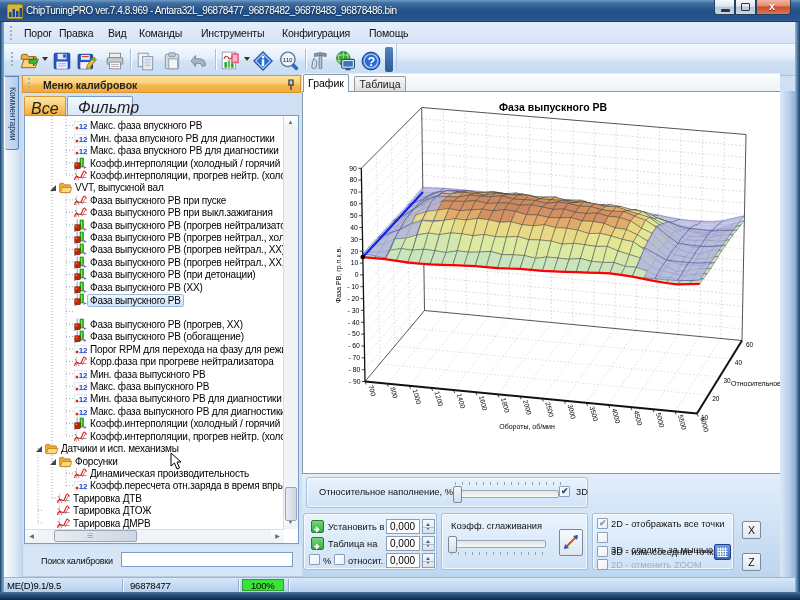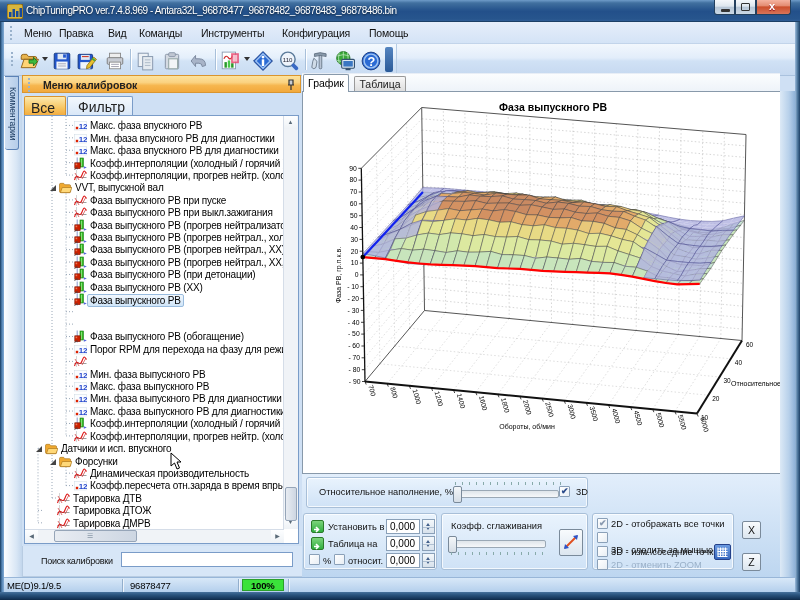--- a/index.html
+++ b/index.html
@@ -25,21 +25,21 @@
 .tbi{position:absolute;top:6px;width:18px;height:18px;}
 .tsep{position:absolute;top:5px;width:1px;height:21px;background:#a8c0da;box-shadow:1px 0 0 #fff;}
 
 #dockstrip{left:4px;top:76px;width:18px;height:501px;background:linear-gradient(90deg,#fdfeff,#d8e6f5 70%,#c2d6ec);}
 #vtab{left:5px;top:76px;width:14px;height:74px;border:1px solid #5b82b6;border-left:none;border-radius:0 0 3px 3px;background:linear-gradient(90deg,#cfdff2,#b5cde9);color:#1a3a60;font-size:8.5px;writing-mode:vertical-rl;text-align:center;padding-top:2px;}
 
 #lpanel{left:22px;top:75px;width:279px;height:502px;}
 #lphead{left:0;top:0;width:279px;height:18px;background:linear-gradient(180deg,#fde39d 0%,#fbd381 40%,#f6b64e 60%,#f2a93c 100%);border:1px solid #d9952f;color:#222;}
 #lphead b{position:absolute;left:20px;top:3px;font-size:10.5px;}
 #lptabs{left:0;top:18px;width:279px;height:23px;}
-.ltab{position:absolute;top:3px;height:20px;font-size:14px;color:#222;}
+.ltab{position:absolute;top:3px;height:20px;font-size:16px;color:#222;font-style:italic;}
 #ltab1{left:2px;width:42px;background:linear-gradient(180deg,#fce9ae,#f7c45f 60%,#f2a93c);border:1px solid #d9952f;border-bottom:none;border-radius:2px 2px 0 0;}
 #ltab2{left:45px;width:66px;background:linear-gradient(180deg,#f3f8fd,#d9e7f7);border:1px solid #7a9cc8;border-bottom:none;border-radius:2px 2px 0 0;}
 #treebox{left:2px;top:40px;width:275px;height:429px;background:#fff;border:1px solid #7a9cc8;overflow:hidden;}
 .trow{position:absolute;left:0;width:275px;height:13px;font-size:10px;letter-spacing:-0.2px;color:#000;white-space:nowrap;}
 .trow .txt{position:absolute;top:1px;}
 .seltxt{background:linear-gradient(180deg,#f1f7fd,#d0e5f8);border:1px solid #99bbdd;border-radius:2px;padding:0 2px;margin-left:-3px;}
 .ticon{position:absolute;top:0px;width:13px;height:13px;}
 
 #vscroll{right:0;top:0;width:15px;height:413px;background:#f0f3f7;border-left:1px solid #d5dde8;}
 #hscroll{left:0;bottom:0;width:259px;height:14px;background:#f0f3f7;border-top:1px solid #d5dde8;}
@@ -125,21 +125,21 @@
     <div class="abs" style="left:6px;top:9px;width:9px;height:3px;background:#333;border-radius:1px"></div>
   </div>
 <div id="btnmax" class="abs wbtn">
     <div class="abs" style="left:5px;top:3px;width:9px;height:8px;border:1.5px solid #333;border-radius:1px"></div>
   </div>
 <div id="btncls" class="abs wbtn">
     <span class="abs" style="left:12px;top:0px;color:#fff;font-weight:bold;font-size:11px;text-shadow:0 1px 1px #812">x</span>
   </div>
 <div id="menubar" class="abs">
  <span class="grip abs" style="left:6px;top:4px"></span>
- <span style="left:20px">Меню</span>
+ <span style="left:20px">Порог</span>
     <span style="left:55px">Правка</span>
     <span style="left:104px">Вид</span>
     <span style="left:135px">Команды</span>
     <span style="left:197px">Инструменты</span>
     <span style="left:278px">Конфигурация</span>
     <span style="left:365px">Помощь</span>
 </div>
 <div id="toolbar" class="abs">
  <div id="toolchunk" class="abs">
   <span class="grip abs" style="left:5px;top:8px"></span>
@@ -377,36 +377,43 @@
           <use href="#icchart"></use>
         </svg>
         <span class="txt" style="left:65px">Фаза выпускного РВ (ХХ)</span>
       </div>
 <div class="trow" style="top:177.1px">
         <svg class="ticon" style="left:49px" viewBox="0 0 13 13">
           <use href="#icchart"></use>
         </svg>
         <span class="txt seltxt" style="left:65px">Фаза выпускного РВ</span>
       </div>
+<div class="trow" style="top:201.9px">
+        <svg class="ticon" style="left:49px" viewBox="0 0 13 13">
+          <use href="#icchart"></use>
+        </svg>
+        <span class="txt" style="left:65px">Фаза выпускного РВ (прогрев, ХХ)</span>
+      </div>
 <div class="trow" style="top:214.3px">
         <svg class="ticon" style="left:49px" viewBox="0 0 13 13">
           <use href="#icchart"></use>
         </svg>
         <span class="txt" style="left:65px">Фаза выпускного РВ (обогащение)</span>
       </div>
 <div class="trow" style="top:226.8px">
         <svg class="ticon" style="left:49px" viewBox="0 0 13 13">
           <use href="#ic12"></use>
         </svg>
         <span class="txt" style="left:65px">Порог RPM для перехода на фазу для режима</span>
       </div>
 <div class="trow" style="top:239.2px">
         <svg class="ticon" style="left:49px" viewBox="0 0 13 13">
           <use href="#iccurve"></use>
         </svg>
+        <span class="txt" style="left:65px">Корр.фаза при прогреве нейтрализатора</span>
       </div>
 <div class="trow" style="top:251.6px">
         <svg class="ticon" style="left:49px" viewBox="0 0 13 13">
           <use href="#ic12"></use>
         </svg>
         <span class="txt" style="left:65px">Мин. фаза выпускного РВ</span>
       </div>
 <div class="trow" style="top:264.0px">
         <svg class="ticon" style="left:49px" viewBox="0 0 13 13">
           <use href="#ic12"></use>
@@ -437,21 +444,21 @@
         </svg>
         <span class="txt" style="left:65px">Коэфф.интерполяции, прогрев нейтр. (холодны</span>
       </div>
 <div class="trow" style="top:326.1px">
         <svg class="ticon" style="left:11px;top:4px;width:6px;height:6px" viewBox="0 0 5 5">
           <use href="#ictri"></use>
         </svg>
         <svg class="ticon" style="left:20px" viewBox="0 0 14 13">
           <use href="#icfolder"></use>
         </svg>
-        <span class="txt" style="left:36px">Датчики и исп. впускного</span>
+        <span class="txt" style="left:36px">Датчики и исп. механизмы</span>
       </div>
 <div class="trow" style="top:338.5px">
         <svg class="ticon" style="left:25px;top:4px;width:6px;height:6px" viewBox="0 0 5 5">
           <use href="#ictri"></use>
         </svg>
         <svg class="ticon" style="left:34px" viewBox="0 0 14 13">
           <use href="#icfolder"></use>
         </svg>
         <span class="txt" style="left:50px">Форсунки</span>
       </div>
@@ -2097,17 +2104,17 @@
   <div class="btn" style="left:440px;top:47px;width:19px;height:18px;padding-top:2px">X</div>
   <div class="btn" style="left:440px;top:79px;width:19px;height:18px;padding-top:2px">Z</div>
 </div>
 
 <div id="status" class="abs">
   <span style="left:3px">ME(D)9.1/9.5</span>
   <div class="ssep" style="left:118px"></div>
   <span style="left:126px">96878477</span>
   <div class="ssep" style="left:234px"></div>
   <div class="abs" style="left:238px;top:1px;width:42px;height:12px;background:#3ae23a;border:1px solid #2aa02a"></div>
-  <span style="left:247px;top:1.5px;font-weight:bold">100%</span>
+  <span style="left:247px;top:1.5px;font-weight:normal">100%</span>
   <div class="ssep" style="left:284px"></div>
 </div>
 <div id="lborder" class="abs"></div>
 <div id="rborder" class="abs"></div>
 <div id="bborder" class="abs"></div>
 </body></html>

